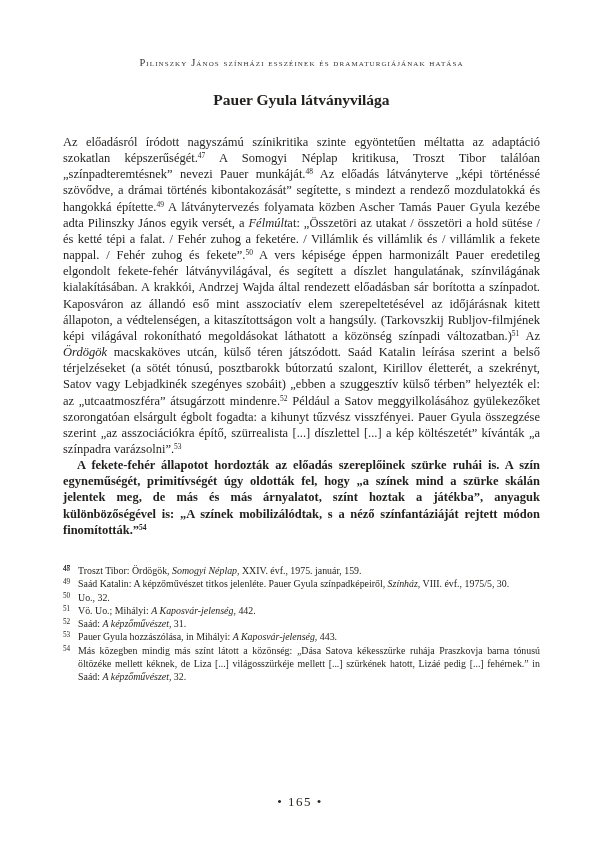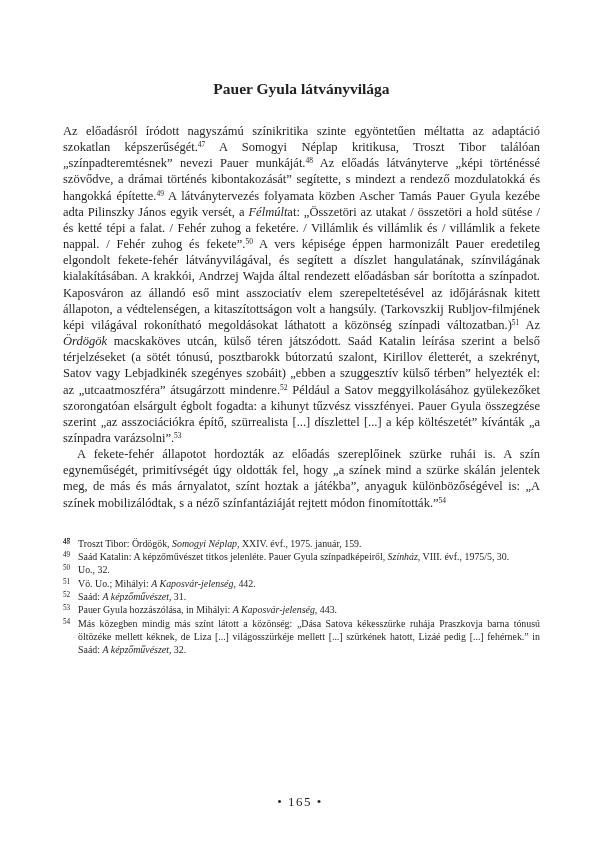--- a/index.html
+++ b/index.html
@@ -31,21 +31,21 @@
     margin: 23px 0 0 0;
     color: #23211f;
   }
   .body-text {
     margin-top: 25px;
     font-size: 12.5px;
     line-height: 16.15px;
     text-align: justify;
   }
   .para { margin: 0; }
-  .para.indent { text-indent: 14px; }
+  .para.indent { text-indent: 14px; font-weight: bold; }
   sup {
     font-size: 7.5px;
     line-height: 0;
     vertical-align: baseline;
     position: relative;
     top: -4px;
   }
   .footnotes {
     margin-top: 26px;
     font-size: 9.9px;
@@ -70,20 +70,21 @@
     letter-spacing: 1.5px;
     color: #26241f;
   }
   i { }
 </style>
 </head>
 <body>
 
 <div class="page">
 
+  <div class="running-header">Pilinszky János színházi esszéinek és dramaturgiájának hatása</div>
 
   <h1 class="title">Pauer Gyula látványvilága</h1>
 
   <div class="body-text">
     <p class="para"><span>Az előadásról íródott nagyszámú színikritika szinte egyöntetűen méltatta az adaptáció szokatlan képszerűségét.</span><sup>47</sup><span> A Somogyi Néplap kritikusa, Troszt Tibor találóan „színpadteremtésnek” nevezi Pauer munkáját.</span><sup>48</sup><span> Az előadás látványterve „képi történéssé szövődve, a drámai történés kibontakozását” segítette, s mindezt a rendező mozdulatokká és hangokká építette.</span><sup>49</sup><span> A látványtervezés folyamata közben Ascher Tamás Pauer Gyula kezébe adta Pilinszky János egyik versét, a </span><i>Félmúlt</i><span>at: „Összetöri az utakat / összetöri a hold sütése / és ketté tépi a falat. / Fehér zuhog a feketére. / Villámlik és villámlik és / villámlik a fekete nappal. / Fehér zuhog és fekete”.</span><sup>50</sup><span> A vers képisége éppen harmonizált Pauer eredetileg elgondolt fekete-fehér látványvilágával, és segített a díszlet hangulatának, színvilágának kialakításában. A krakkói, Andrzej Wajda által rendezett előadásban sár borította a színpadot. Kaposváron az állandó eső mint asszociatív elem szerepeltetésével az időjárásnak kitett állapoton, a védtelenségen, a kitaszítottságon volt a hangsúly. (Tarkovszkij Rubljov-filmjének képi világával rokonítható megoldásokat láthatott a közönség színpadi változatban.)</span><sup>51</sup><span> Az </span><i>Ördögök</i><span> macskaköves utcán, külső téren játszódott. Saád Katalin leírása szerint a belső térjelzéseket (a sötét tónusú, posztbarokk bútorzatú szalont, Kirillov életterét, a szekrényt, Satov vagy Lebjadkinék szegényes szobáit) „ebben a szuggesztív külső térben” helyezték el: az „utcaatmoszféra” átsugárzott mindenre.</span><sup>52</sup><span> Például a Satov meggyilkolásához gyülekezőket szorongatóan elsárgult égbolt fogadta: a kihunyt tűzvész visszfényei. Pauer Gyula összegzése szerint „az asszociációkra építő, szürrealista [...] díszlettel [...] a kép költészetét” kívánták „a színpadra varázsolni”.</span><sup>53</sup></p>
     <p class="para indent"><span>A fekete-fehér állapotot hordozták az előadás szereplőinek szürke ruhái is. A szín egyneműségét, primitívségét úgy oldották fel, hogy „a színek mind a szürke skálán jelentek meg, de más és más árnyalatot, színt hoztak a játékba”, anyaguk különbözőségével is: „A színek mobilizálódtak, s a néző színfantáziáját rejtett módon finomították.”</span><sup>54</sup></p>
   </div>
 
   <div class="footnotes">
     <div class="footnote">

